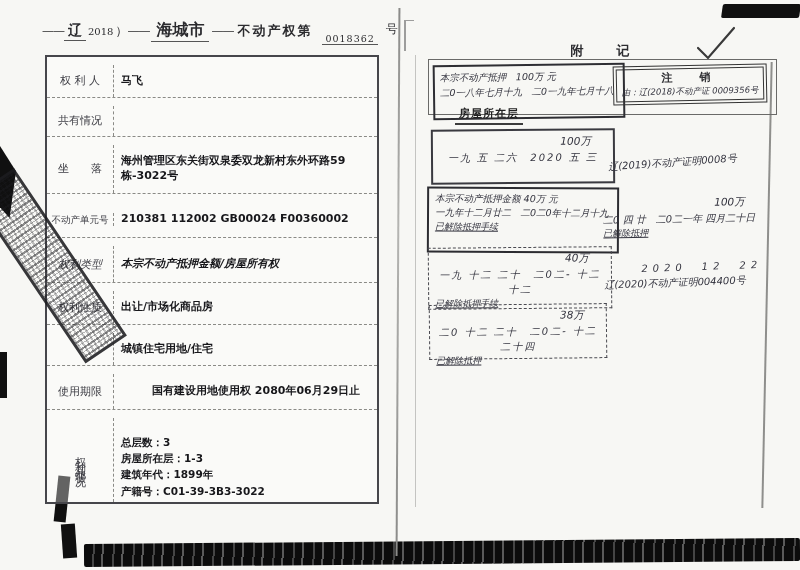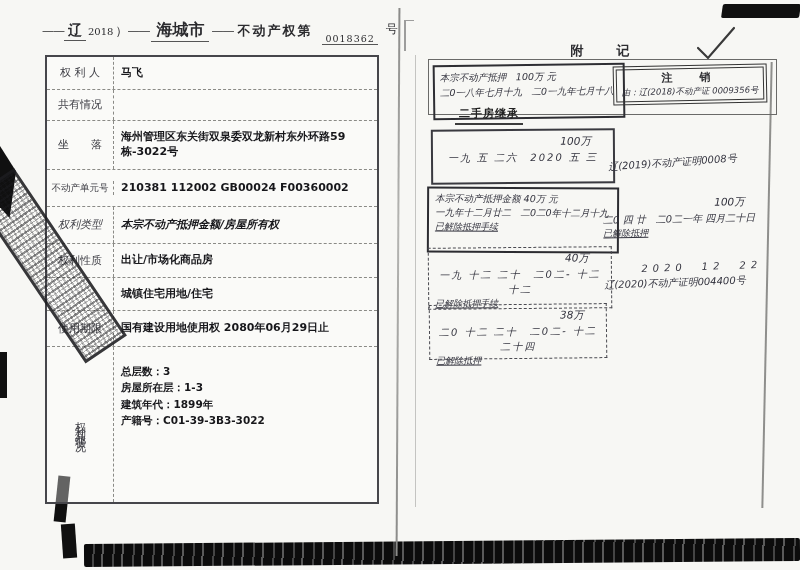--- a/index.html
+++ b/index.html
@@ -28,29 +28,29 @@
   .lheader .prov{font-size:14px;font-weight:bold;border-bottom:1px solid #555;padding:0 4px;}
   .lheader .yr{font-size:10px;margin:0 2px;}
   .lheader .par{font-size:12px;}
   .lheader .city{font-size:16px;font-weight:bold;border-bottom:1px solid #555;padding:0 5px;margin:0 2px;}
   .lheader .certlab{font-size:13px;font-weight:bold;letter-spacing:2px;margin-left:4px;}
   .lheader .certnum{font-size:9.5px;letter-spacing:1px;transform:translateY(7px);margin:0 8px 0 10px;border-bottom:1px solid #555;padding:0 3px;}
   .lheader .unit{font-size:12px;transform:translateY(-2px);}
   
   .ltable{position:absolute;left:45px;top:55px;width:330px;height:445px;border:2px solid #46464b;
     display:flex;flex-direction:column;background:rgba(255,255,255,.35);}
-  .row{display:flex;border-bottom:1px dashed #8a8a86;}
+  .row{display:flex;border-bottom:1px dashed #8a8a86;margin-top:8px;}
   .row:last-child{border-bottom:none;}
   .lab{width:62px;flex:0 0 62px;display:flex;align-items:center;justify-content:center;text-align:center;
     font-family:"DejaVu Serif",serif;font-size:11px;color:#3d3d44;border-right:1px dashed #8a8a86;padding:1px 2px;line-height:1.2;}
   .lab.small{font-size:9.5px;}
   .lab.vert{writing-mode:vertical-lr;letter-spacing:4px;font-size:11px;}
   .val{flex:1;padding:3px 7px;font-size:11px;font-weight:bold;color:#17171b;display:flex;align-items:center;line-height:1.35;}
   .r1{height:32px;} .r2{height:30px;} .r3{height:48px;} .r4{height:36px;align-items:center;} .r5{height:36px;font-style:italic;}
-  .r6{height:33px;justify-content:flex-end;} .r7{height:32px;} .r8{height:39px;} .r9{height:35px;} .r10{flex:1;}
+  .r6{height:33px;justify-content:flex-end;} .r7{height:32px;} .r8{height:39px;} .r9{height:35px;gap:31px;} .r10{flex:1;}
   .r10 .val{align-items:flex-start;padding-top:16px;}
   .statlines{font-size:10.5px;line-height:1.55;font-weight:bold;}
   
   .stamp{position:absolute;left:14px;top:168px;width:196px;height:44px;transform:rotate(56deg);
     transform-origin:0 0;border:3px solid #1d1d20;opacity:.88;
     background:repeating-linear-gradient(90deg,rgba(28,28,32,.55) 0 2px,rgba(28,28,32,0) 2px 4px,rgba(28,28,32,.35) 4px 5px,rgba(28,28,32,0) 5px 8px),
                repeating-linear-gradient(0deg,rgba(28,28,32,.3) 0 2px,transparent 2px 5px);}
   
   .rtitle{position:absolute;left:540px;top:42px;width:130px;text-align:center;font-family:"DejaVu Serif",serif;
     font-size:13px;font-weight:bold;letter-spacing:10px;color:#2c2c30;}
@@ -167,21 +167,21 @@
   <div class="box1 hw">
     <div>本宗不动产抵押　100万 元</div>
     <div>二0一八年七月十九　二0一九年七月十八</div>
   </div>
 
   <div class="cancelbox">
     <div class="ct">注　销</div>
     <div class="cl hw">由：辽(2018)不动产证 0009356号</div>
   </div>
 
-  <div class="subhead">二手房继承</div>
+  <div class="subhead">房屋所在层</div>
 
   <div class="hbox box2 hw">
     <div class="amount">100万</div>
     <div class="cline">一九 五 二六　2020 五 三</div>
   </div>
 
   <div class="hbox note2 hw">辽(2019)不动产证明0008号</div>
 
   <div class="hbox box3 hw">
     <div>本宗不动产抵押金额 40万 元</div>

